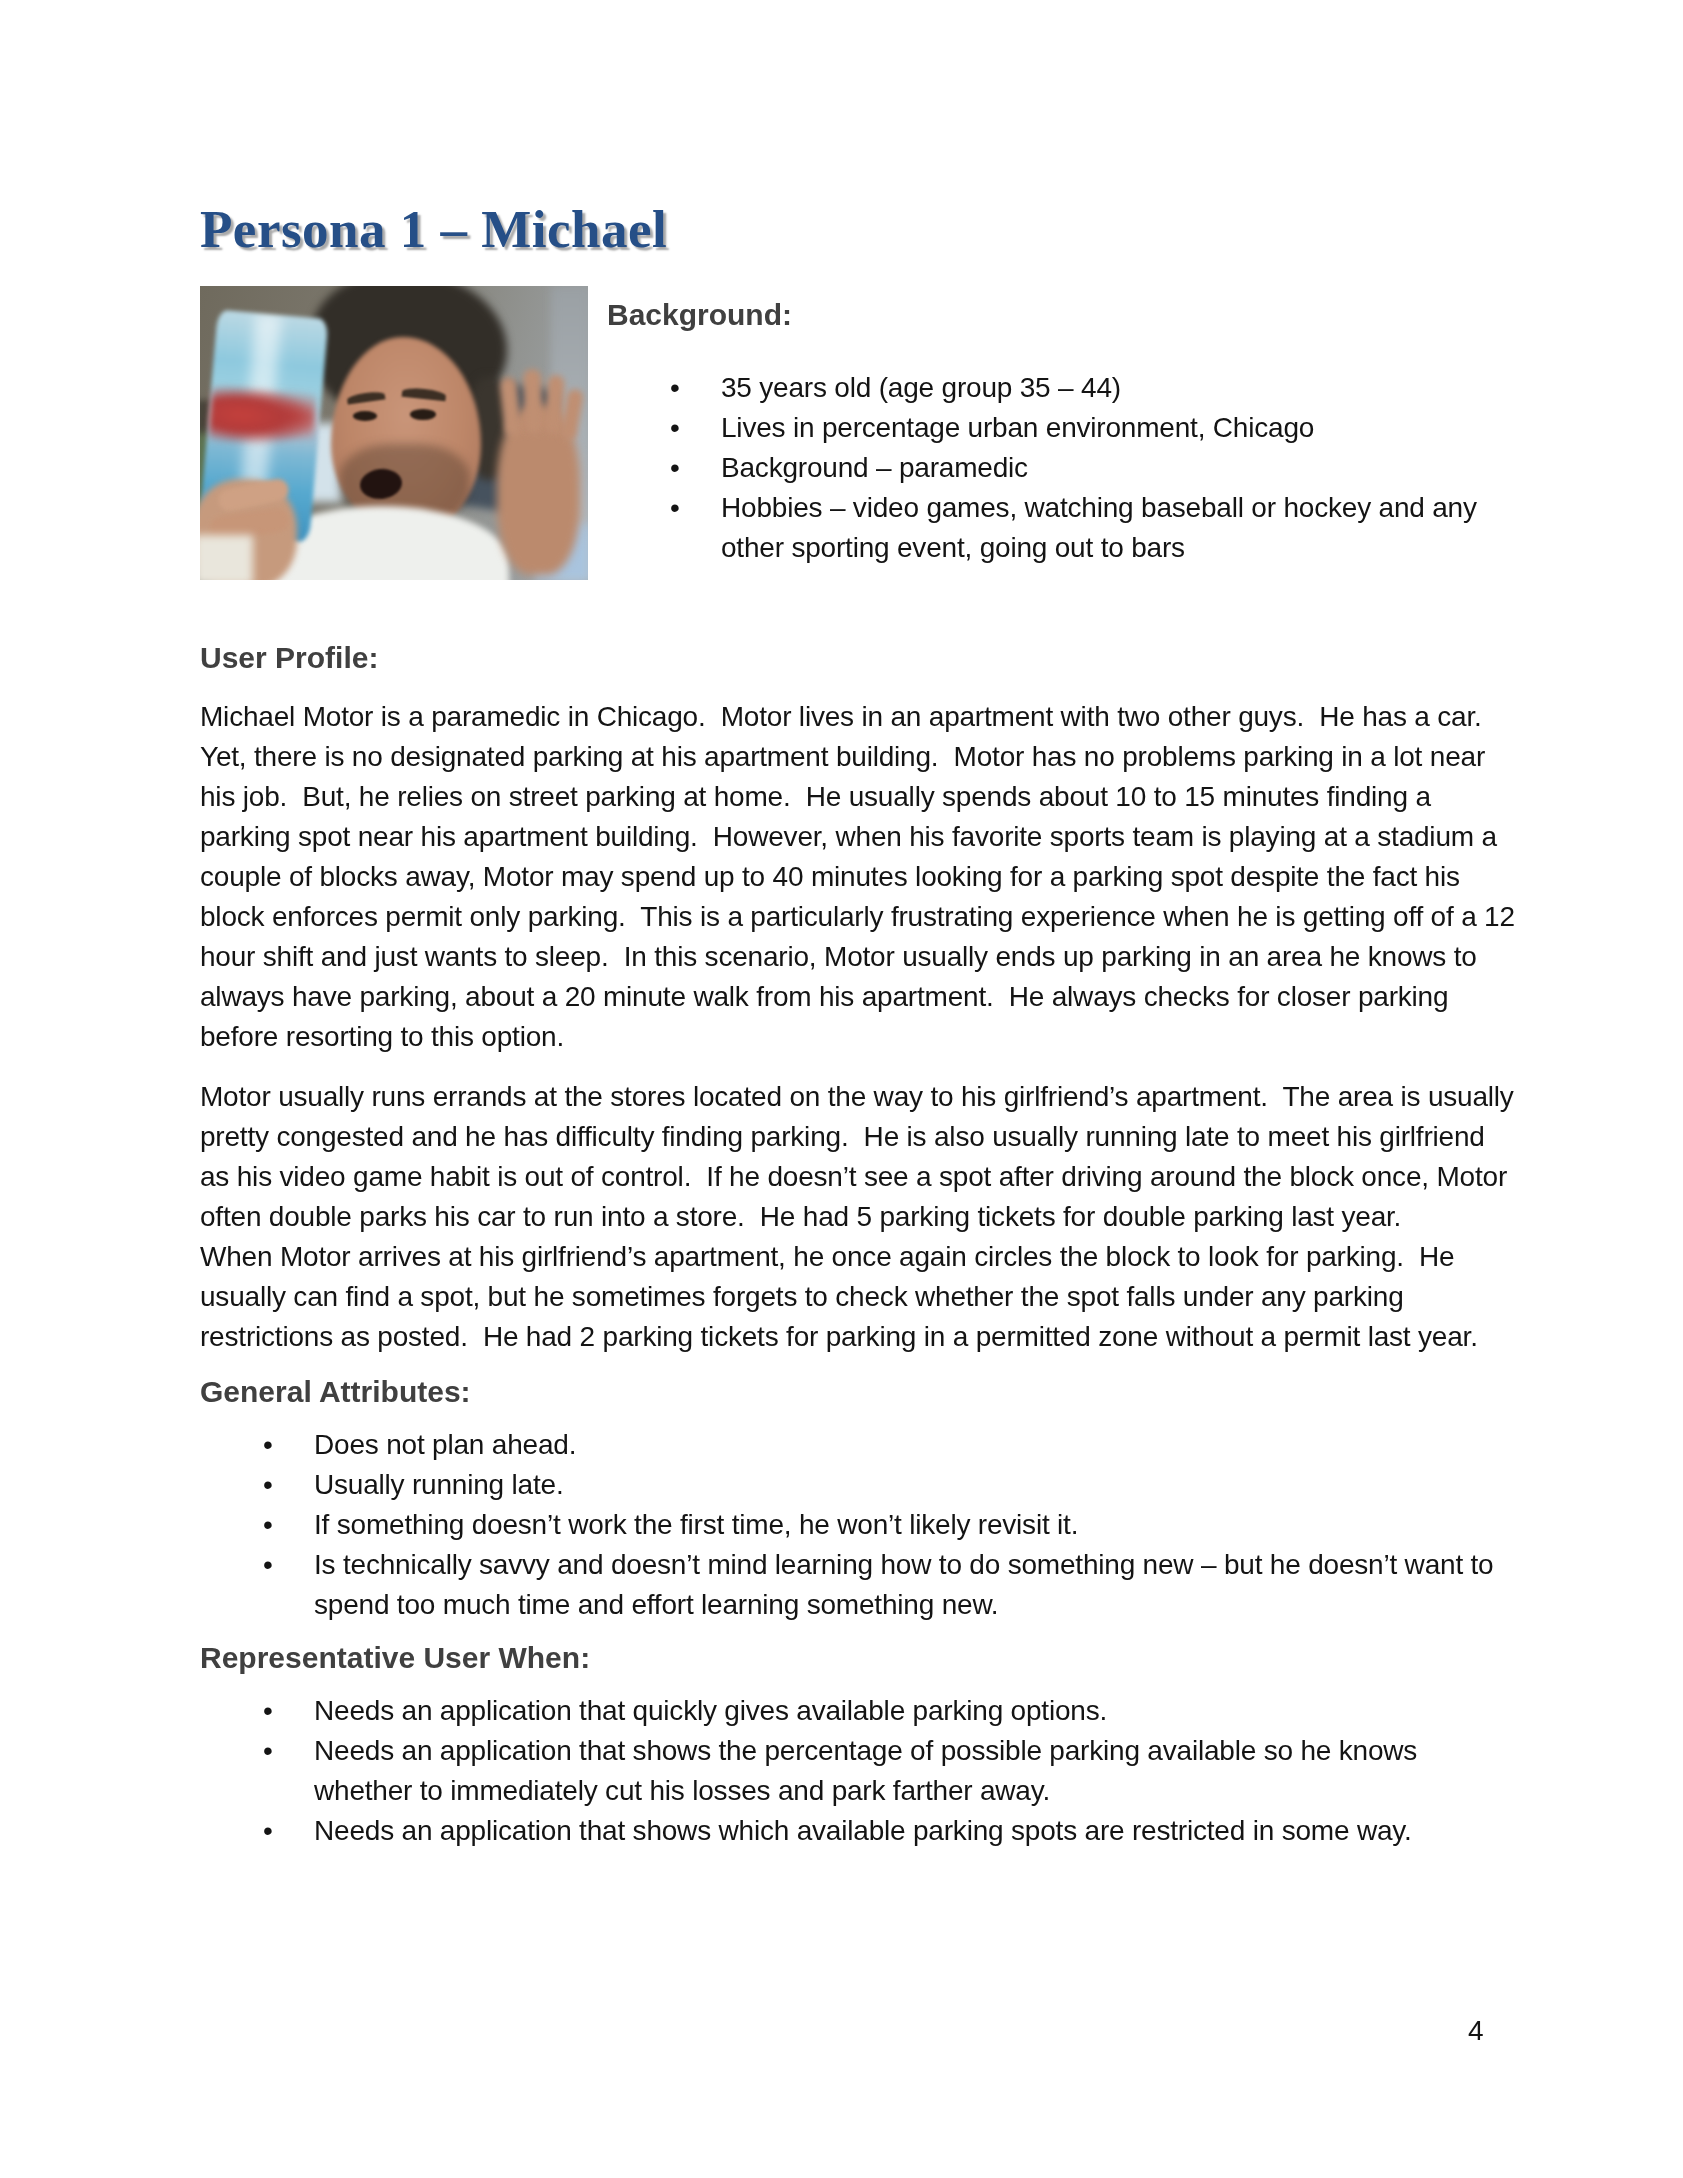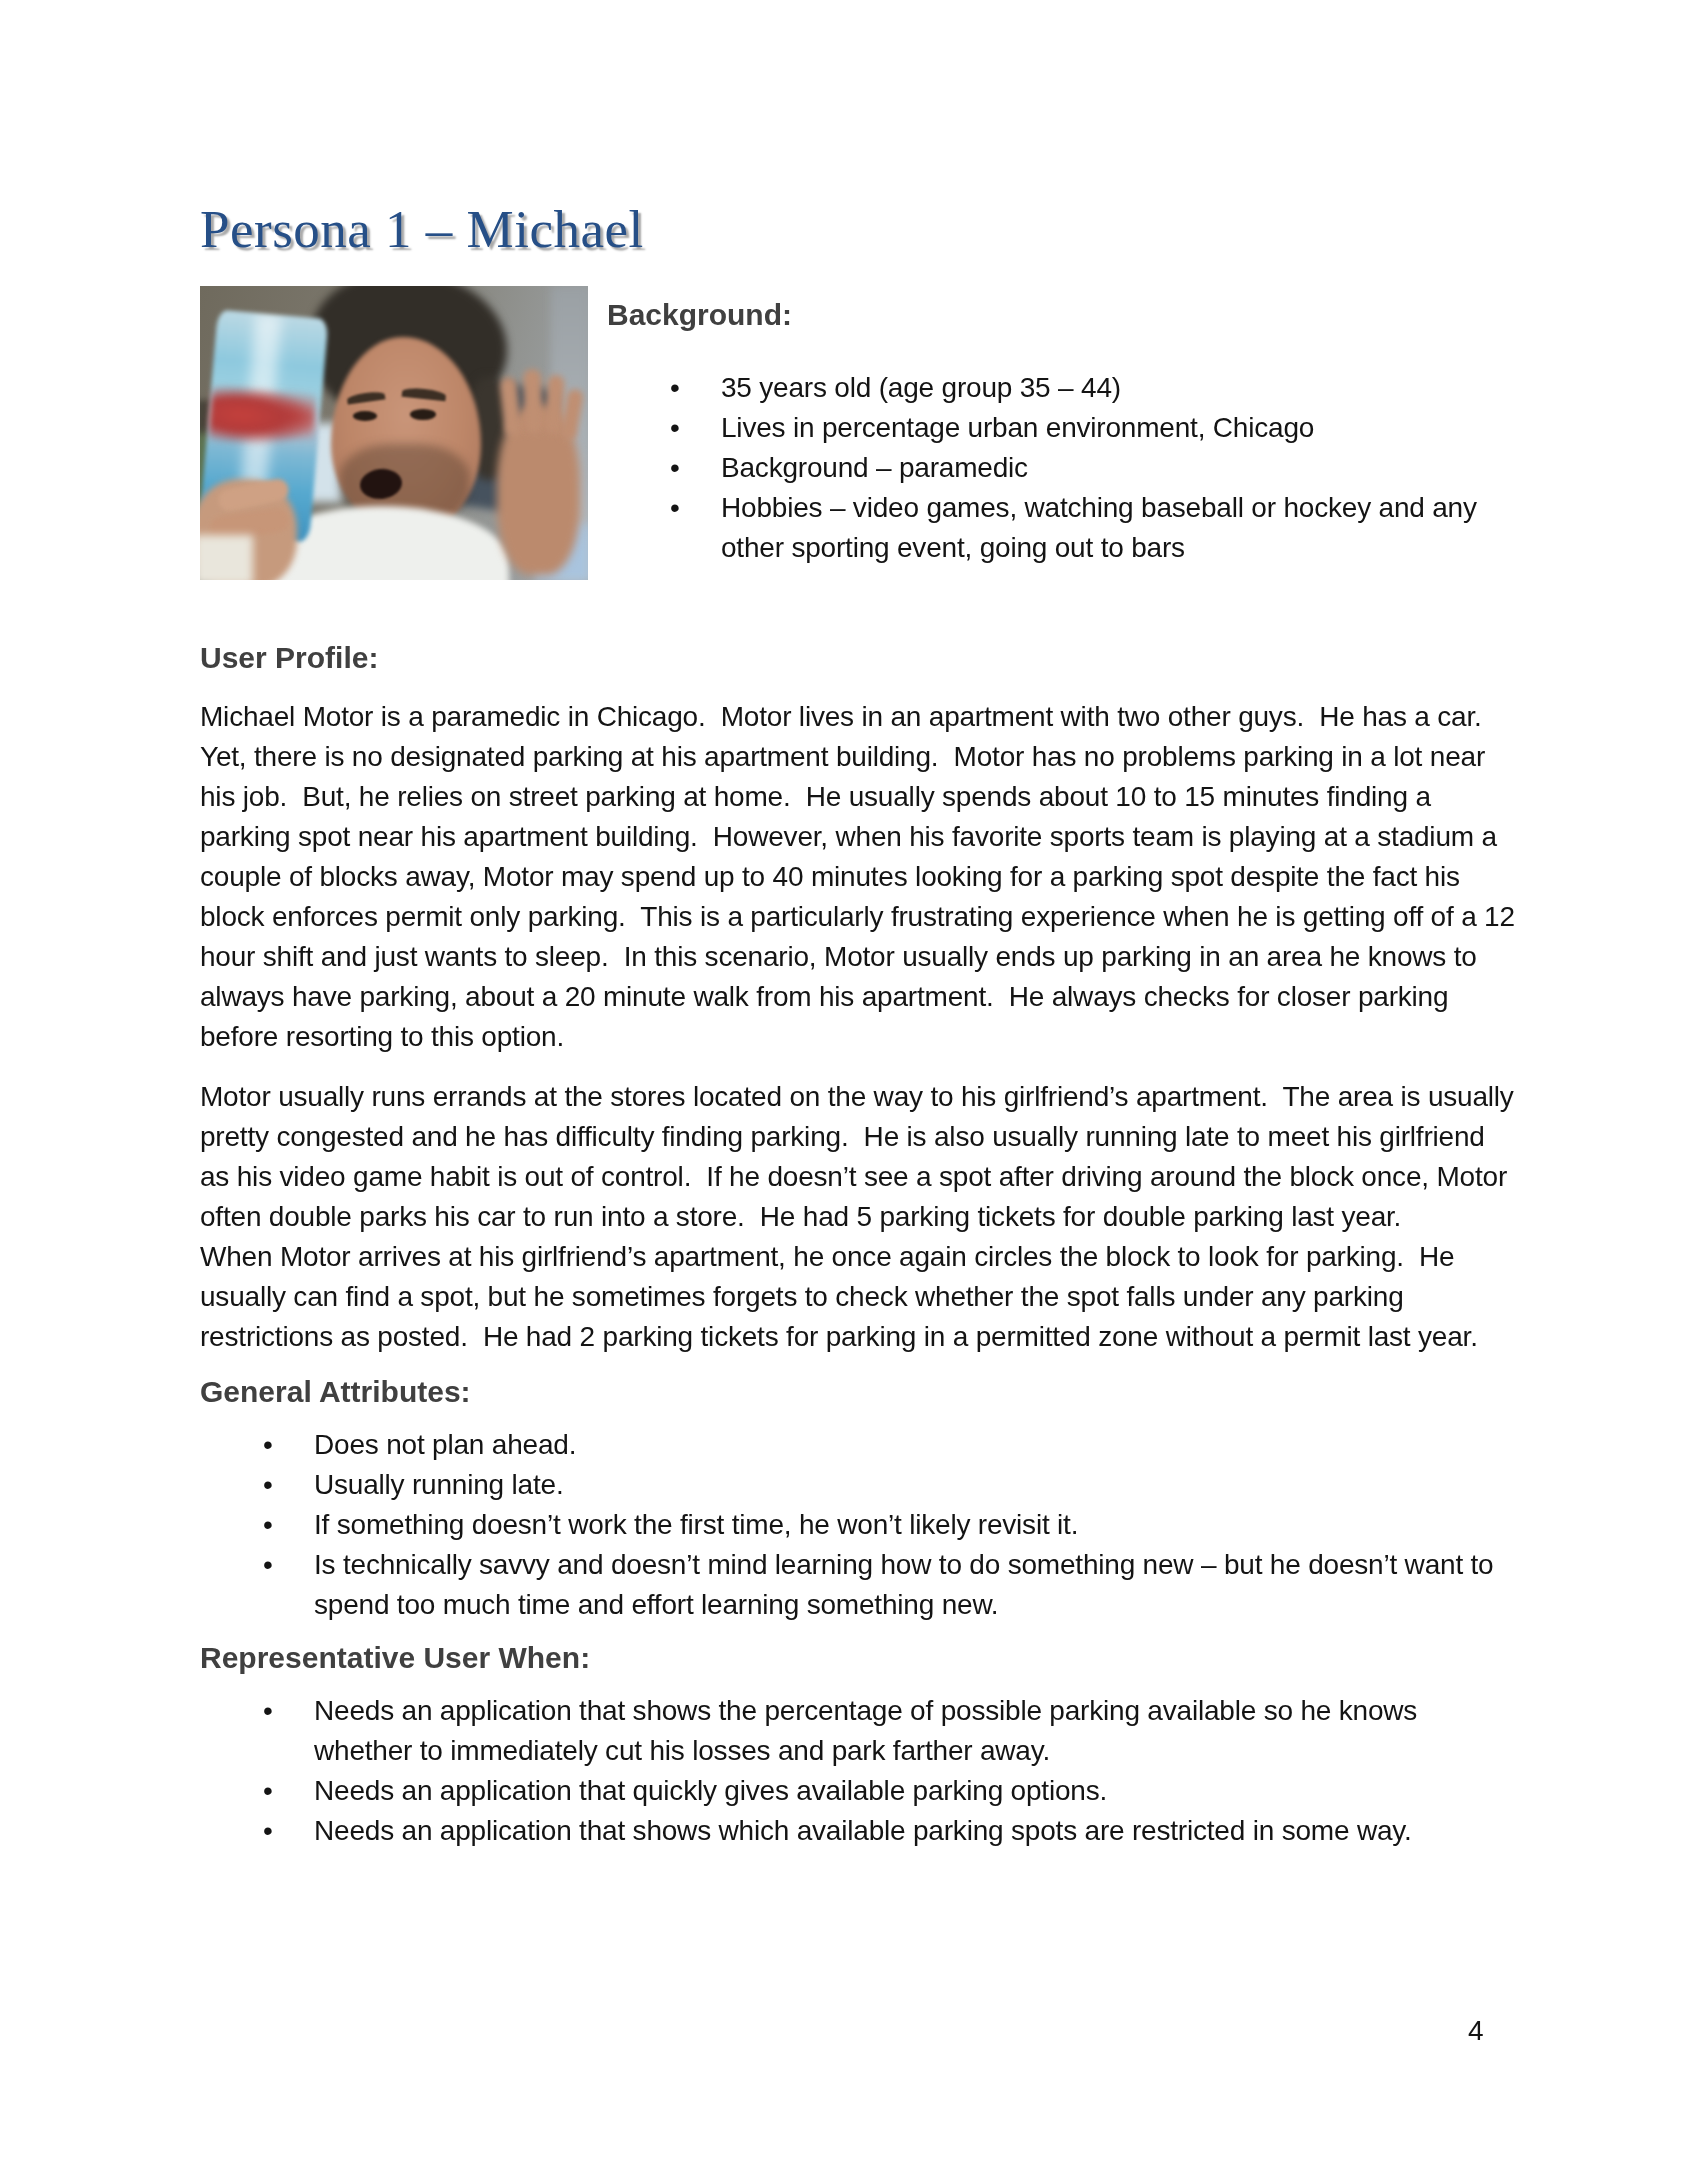--- a/index.html
+++ b/index.html
@@ -4,21 +4,21 @@
 <style>
   html,body{margin:0;padding:0;background:#e8e8e8;}
   .page{
     position:relative;width:1683px;height:2178px;background:#ffffff;
     font-family:"Liberation Sans","DejaVu Sans",sans-serif;color:#141414;
     overflow:hidden;margin:0 auto;
   }
   .content{position:absolute;left:200px;top:201px;width:1319px;}
   .title{
     font-family:"Liberation Serif","DejaVu Serif",serif;
-    font-weight:normal;font-size:53px;line-height:57px;margin:0 0 28px 0;
+    font-weight:bold;font-size:53px;line-height:57px;margin:0 0 28px 0;
     color:#264f87;text-shadow:3px 3px 2px #a9a9a9;letter-spacing:0.5px;
   }
   h2{font-size:30px;line-height:38px;font-weight:bold;color:#404040;margin:0;}
   p,li{font-size:28px;line-height:40px;letter-spacing:-0.2px;white-space:pre-wrap;margin:0;}
   .row{display:flex;align-items:flex-start;}
   .bg-block{margin-left:19px;padding-top:10px;flex:1;}
   .bg-block h2{margin-bottom:34px;}
   ul.doc-list{list-style:none;margin:0;padding:0;}
   ul.doc-list li{position:relative;padding-left:114px;}
   ul.doc-list li::before{content:"\2022";position:absolute;left:63px;top:0;}
@@ -128,22 +128,22 @@
     <h2 class="ga">General Attributes:</h2>
     <ul class="doc-list">
       <li>Does not plan ahead.</li>
       <li>Usually running late.</li>
       <li>If something doesn’t work the first time, he won’t likely revisit it.</li>
       <li>Is technically savvy and doesn’t mind learning how to do something new – but he doesn’t want to spend too much time and effort learning something new.</li>
     </ul>
 
     <h2 class="needs">Representative User When:</h2>
     <ul class="doc-list">
+      <li>Needs an application that quickly gives available parking options.</li>
       <li>Needs an application that shows the percentage of possible parking available so he knows whether to immediately cut his losses and park farther away.</li>
-      <li>Needs an application that quickly gives available parking options.</li>
       <li>Needs an application that shows which available parking spots are restricted in some way.</li>
     </ul>
 
   </div>
 
   <div class="page-num">4</div>
 </div>
 
 
 </body></html>

